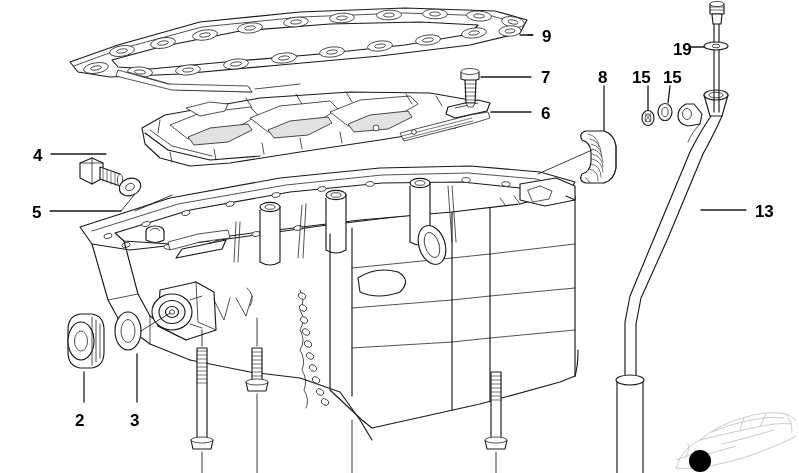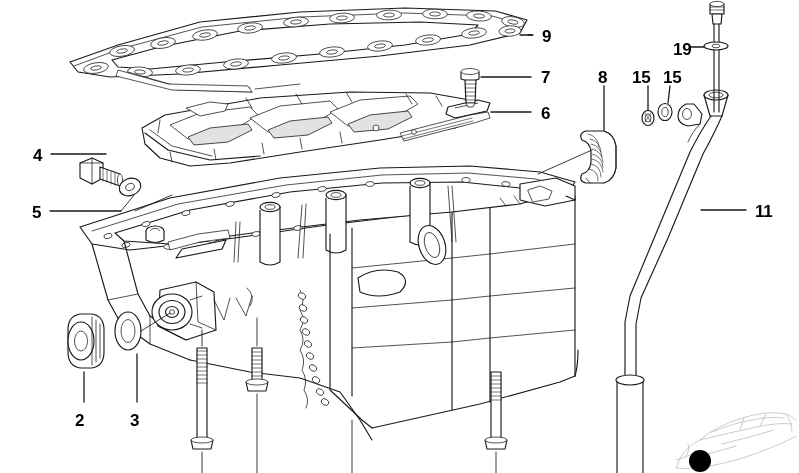--- a/index.html
+++ b/index.html
@@ -410,18 +410,18 @@
   </svg>
 
   <div class="callout-num" style="left:75px;  top:412px;">2</div>
   <div class="callout-num" style="left:130px; top:412px;">3</div>
   <div class="callout-num" style="left:33px;  top:147px;">4</div>
   <div class="callout-num" style="left:32px;  top:204px;">5</div>
   <div class="callout-num" style="left:541px; top:105px;">6</div>
   <div class="callout-num" style="left:541px; top:69px;">7</div>
   <div class="callout-num" style="left:598px; top:69px;">8</div>
   <div class="callout-num" style="left:542px; top:28px;">9</div>
-  <div class="callout-num" style="left:755px; top:203px;">11</div>
+  <div class="callout-num" style="left:755px; top:203px;">13</div>
   <div class="callout-num" style="left:632px; top:69px;">15</div>
   <div class="callout-num" style="left:663px; top:69px;">15</div>
   <div class="callout-num" style="left:673px; top:41px;">19</div>
 
 </div>
 
 </body></html>

